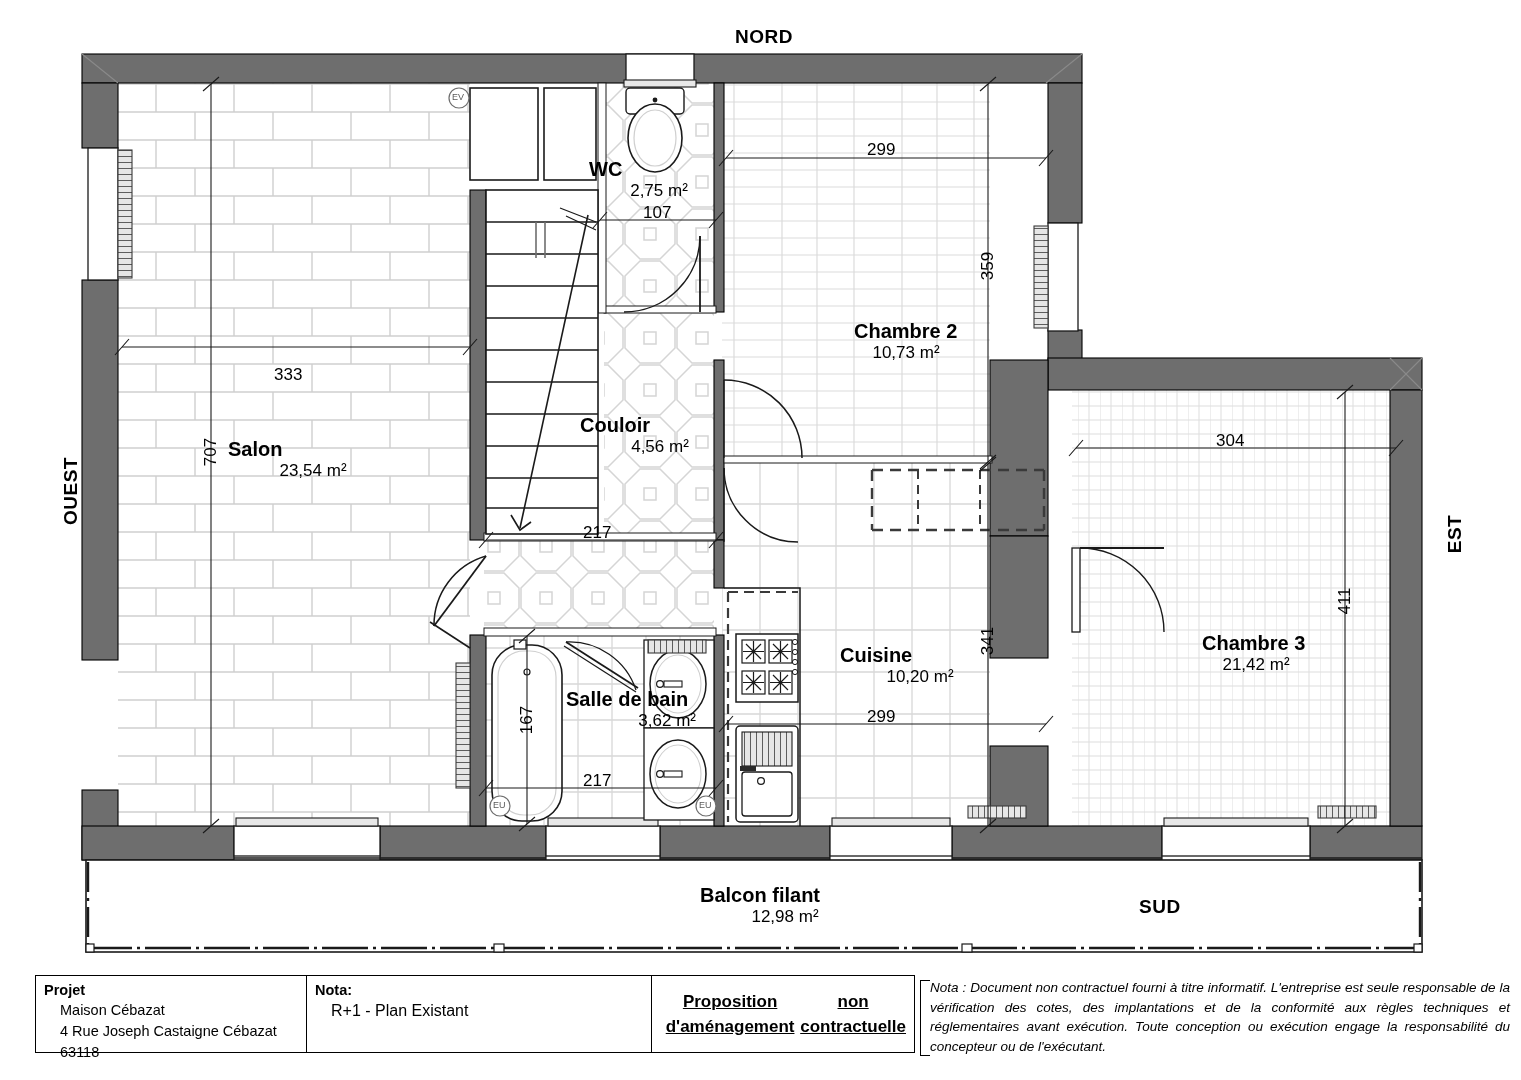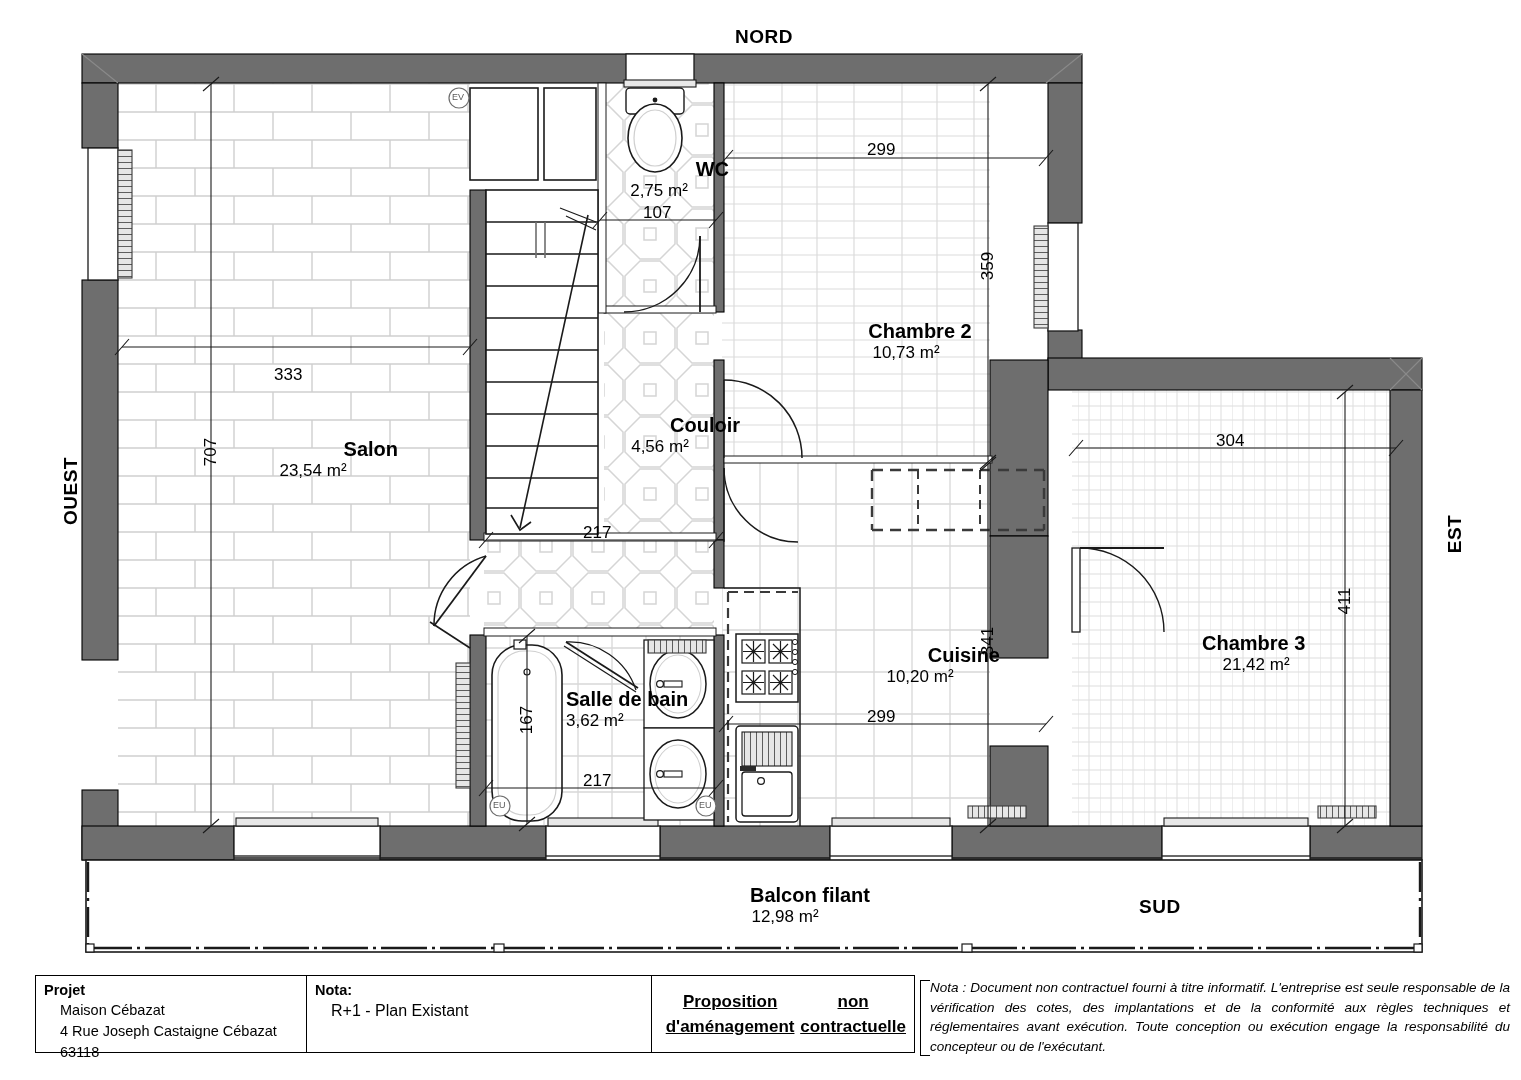--- a/index.html
+++ b/index.html
@@ -9,21 +9,21 @@
   }
   #plan{position:absolute;left:0;top:0;width:1521px;height:1080px;}
   .txt{position:absolute;white-space:pre;}
 
   
   .compass{font-weight:bold;font-size:19px;letter-spacing:.5px;}
   .vert-left{transform:rotate(-90deg);transform-origin:center center;}
   .vert-right{transform:rotate(-90deg);transform-origin:center center;}
 
   
-  .room-name{font-weight:bold;font-size:20px;text-align:right;}
+  .room-name{font-weight:bold;font-size:20px;text-align:left;}
   .room-area{font-size:17px;text-align:center;}
   .room-box{position:absolute;text-align:center;}
 
   
   .dim{font-size:17px;position:absolute;white-space:pre;}
   .dim-v{transform:rotate(-90deg);transform-origin:center center;}
 
   
   #titleblock{
     position:absolute;left:35px;top:975px;width:880px;height:78px;
@@ -424,40 +424,40 @@
   <div class="room-name">WC</div>
   <div class="room-area">2,75 m²</div>
 </div>
 
 <div class="room-box" style="left:580px;top:414px;width:160px;">
   <div class="room-name">Couloir</div>
   <div class="room-area">4,56 m²</div>
 </div>
 
 <div class="room-box" style="left:826px;top:320px;width:160px;">
-  <div class="room-name" style="text-align:center;padding-left:28px;">Chambre
+  <div class="room-name" style="text-align:left;padding-left:28px;">Chambre
 2</div>
   <div class="room-area">10,73 m²</div>
 </div>
 
 <div class="room-box" style="left:1176px;top:632px;width:160px;">
   <div class="room-name" style="text-align:left;padding-left:26px;">Chambre
 3</div>
   <div class="room-area">21,42 m²</div>
 </div>
 
 <div class="room-box" style="left:840px;top:644px;width:160px;">
   <div class="room-name">Cuisine</div>
   <div class="room-area">10,20 m²</div>
 </div>
 
 <div class="room-box" style="left:566px;top:688px;width:130px;">
   <div class="room-name" style="text-align:left;">Salle de
 bain</div>
-  <div class="room-area" style="text-align:left;">3,62 m²</div>
+  <div class="room-area" style="text-align:right;">3,62 m²</div>
 </div>
 
 <div class="room-box" style="left:700px;top:884px;width:170px;">
   <div class="room-name">Balcon filant</div>
   <div class="room-area">12,98 m²</div>
 </div>
 
 <div class="dim" style="left:274px;top:329px;margin-top:36px;">333</div>
 <div class="dim dim-v" style="left:180px;top:442px;width:62px;text-align:center;">707</div>
 <div class="dim" style="left:643px;top:203px;">107</div>

